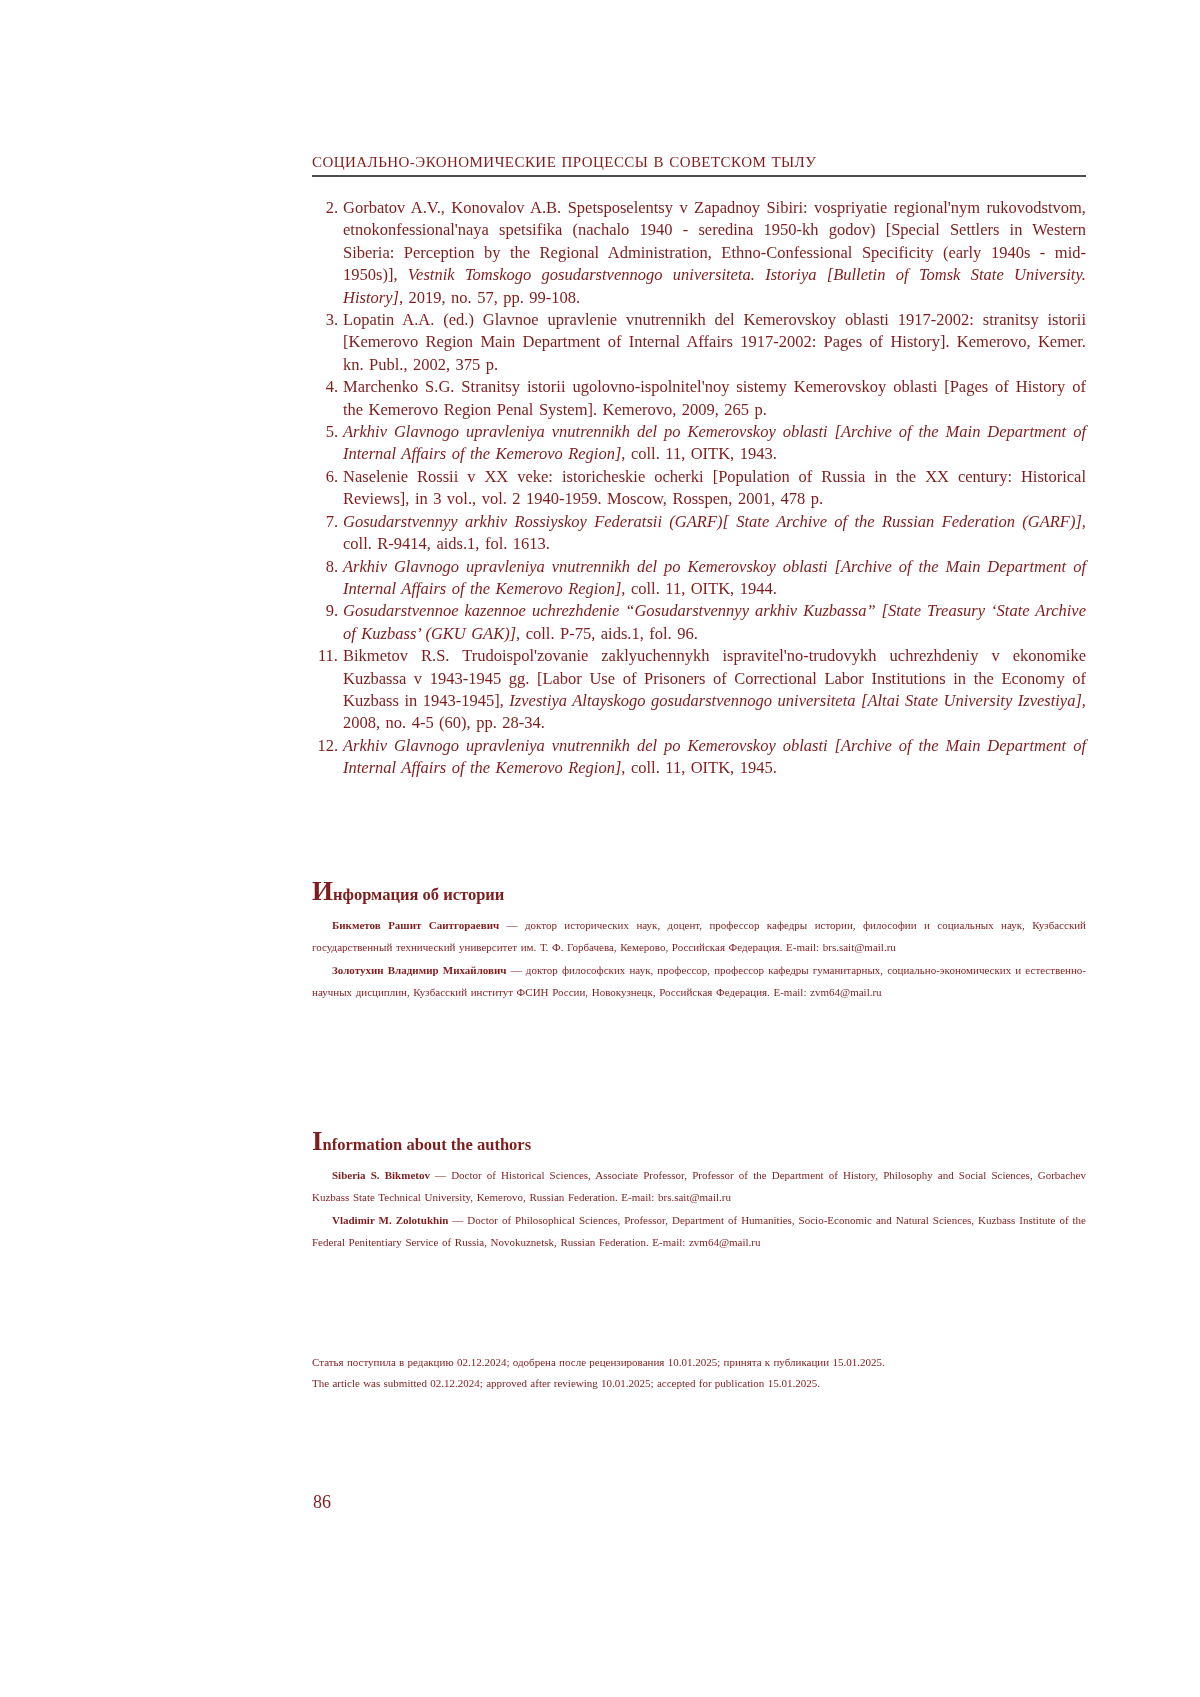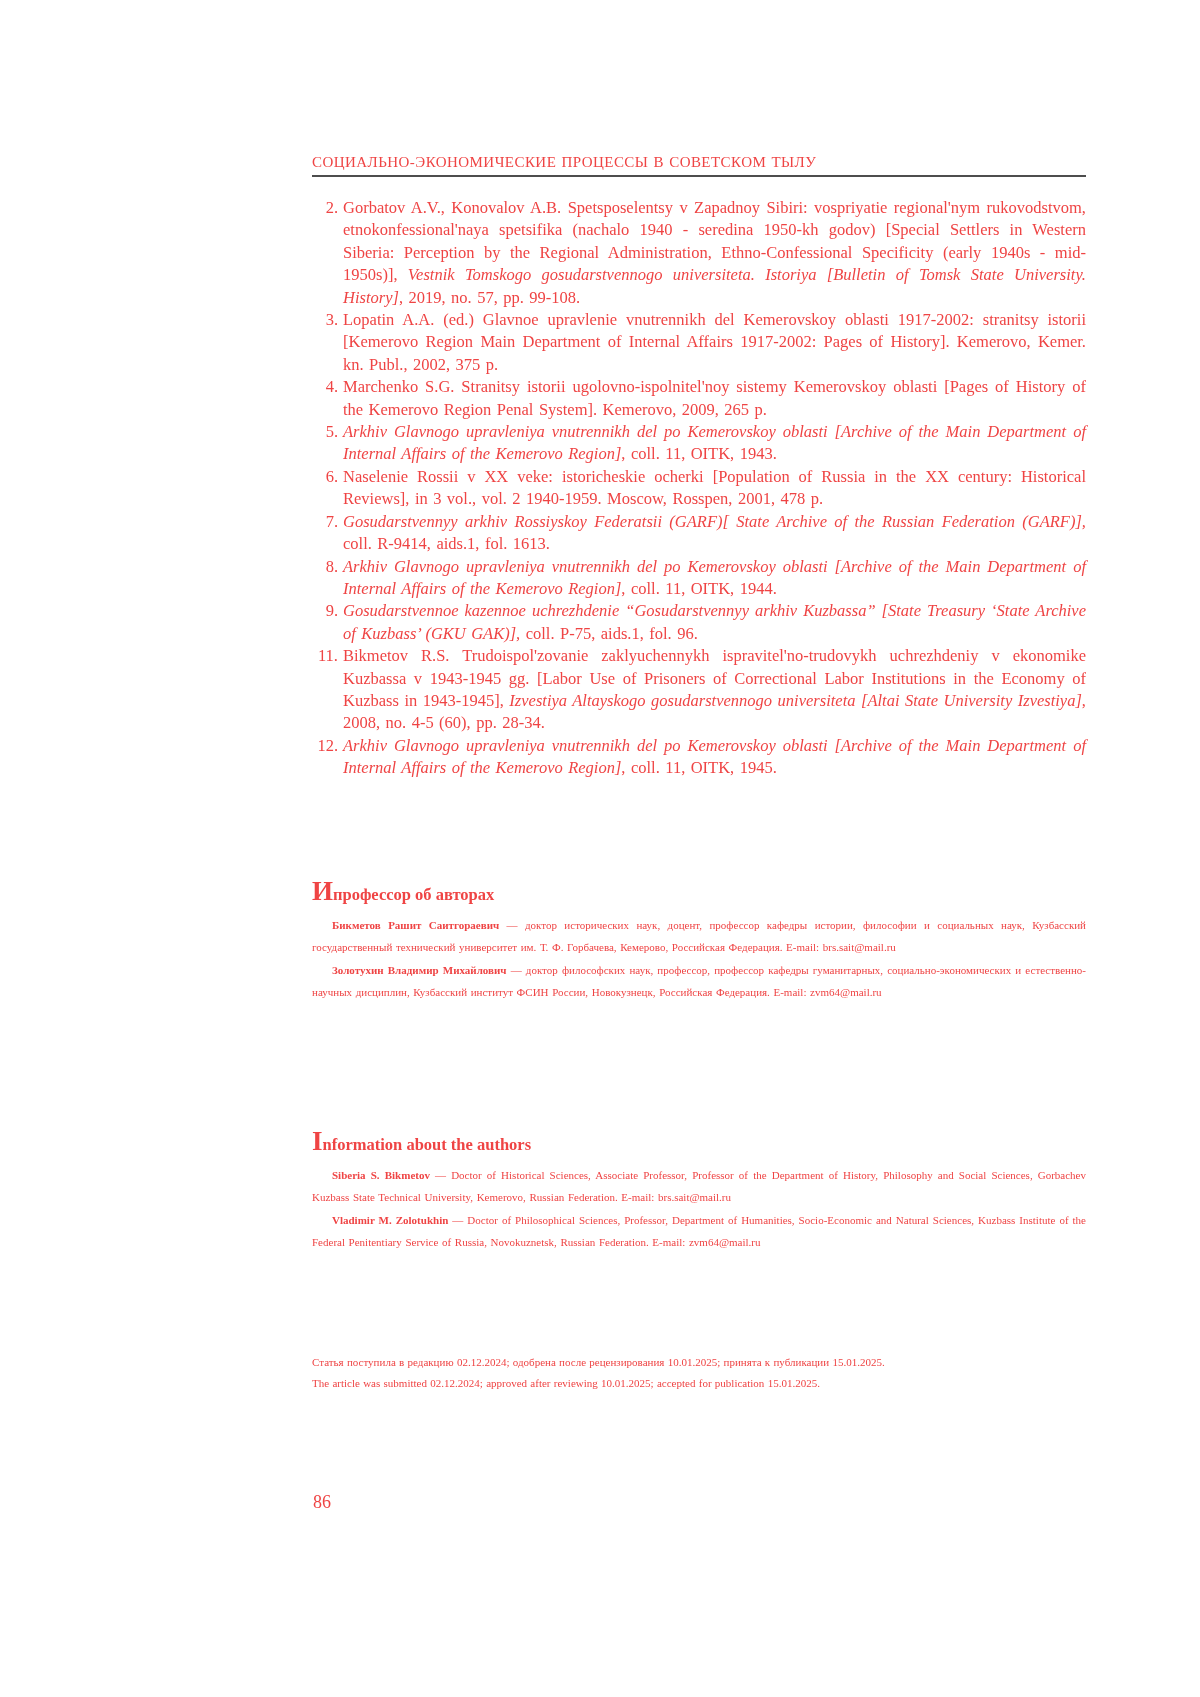--- a/index.html
+++ b/index.html
@@ -1,21 +1,21 @@
 <!DOCTYPE html>
 <html><head>
 <meta charset="utf-8">
 <style>
   html,body { margin:0; padding:0; background:#e8e8e8; }
   .page {
     position:relative;
     width:1200px; height:1697px;
     margin:0 auto;
     background:#ffffff;
-    color:#ef4444;
+    color:#7f1d1d;
     font-family:"Liberation Serif", serif;
     overflow:hidden;
   }
   
   .running-header {
     position:absolute; left:312px; top:154px; width:774px;
     font-size:15px; letter-spacing:0.45px; word-spacing:1px;
     padding-bottom:4px;
     border-bottom:2.5px solid #4d4d4d;
     white-space:nowrap;
@@ -79,21 +79,21 @@
       <div class="ref"><span class="ref-num">5.</span><span class="it">Arkhiv Glavnogo upravleniya vnutrennikh del po Kemerovskoy oblasti [Archive of the Main Department of Internal Affairs of the Kemerovo Region]</span><span class="rm">, coll. 11, OITK, 1943.</span></div>
       <div class="ref"><span class="ref-num">6.</span><span class="rm">Naselenie Rossii v XX veke: istoricheskie ocherki [Population of Russia in the XX century: Historical Reviews], in 3 vol., vol. 2 1940-1959. Moscow, Rosspen, 2001, 478 p.</span></div>
       <div class="ref"><span class="ref-num">7.</span><span class="it">Gosudarstvennyy arkhiv Rossiyskoy Federatsii (GARF)[ State Archive of the Russian Federation (GARF)],</span><span class="rm"> coll. R-9414, aids.1, fol. 1613.</span></div>
       <div class="ref"><span class="ref-num">8.</span><span class="it">Arkhiv Glavnogo upravleniya vnutrennikh del po Kemerovskoy oblasti [Archive of the Main Department of Internal Affairs of the Kemerovo Region]</span><span class="rm">, coll. 11, OITK, 1944.</span></div>
       <div class="ref"><span class="ref-num">9.</span><span class="it">Gosudarstvennoe kazennoe uchrezhdenie “Gosudarstvennyy arkhiv Kuzbassa” [State Treasury ‘State Archive of Kuzbass’ (GKU GAK)],</span><span class="rm"> coll. P-75, aids.1, fol. 96.</span></div>
       <div class="ref"><span class="ref-num">11.</span><span class="rm">Bikmetov R.S. Trudoispol'zovanie zaklyuchennykh ispravitel'no-trudovykh uchrezhdeniy v ekonomike Kuzbassa v 1943-1945 gg. [Labor Use of Prisoners of Correctional Labor Institutions in the Economy of Kuzbass in 1943-1945], </span><span class="it">Izvestiya Altayskogo gosudarstvennogo universiteta [Altai State University Izvestiya]</span><span class="rm">, 2008, no. 4-5 (60), pp. 28-34.</span></div>
       <div class="ref"><span class="ref-num">12.</span><span class="it">Arkhiv Glavnogo upravleniya vnutrennikh del po Kemerovskoy oblasti [Archive of the Main Department of Internal Affairs of the Kemerovo Region]</span><span class="rm">, coll. 11, OITK, 1945.</span></div>
     </div>
 
   <div class="info-sec ru-info">
-    <p class="sec-heading"><span class="dropcap">И</span><span>профессор об авторах</span></p>
+    <p class="sec-heading"><span class="dropcap">И</span><span>нформация об истории</span></p>
     <div>
         <p class="author"><span class="bold">Бикметов Рашит Саитгораевич</span><span> — доктор исторических наук, доцент, профессор кафедры истории, философии и социальных наук, Кузбасский государственный технический университет им. Т. Ф. Горбачева, Кемерово, Российская Федерация. E-mail: brs.sait@mail.ru</span></p>
         <p class="author"><span class="bold">Золотухин Владимир Михайлович</span><span> — доктор философских наук, профессор, профессор кафедры гуманитарных, социально-экономических и естественно-научных дисциплин, Кузбасский институт ФСИН России, Новокузнецк, Российская Федерация. E-mail: zvm64@mail.ru</span></p>
       </div>
   </div>
 
   <div class="info-sec en-info">
     <p class="sec-heading"><span class="dropcap">I</span><span>nformation about the authors</span></p>
     <div>
         <p class="author"><span class="bold">Siberia S. Bikmetov</span><span> — Doctor of Historical Sciences, Associate Professor, Professor of the Department of History, Philosophy and Social Sciences, Gorbachev Kuzbass State Technical University, Kemerovo, Russian Federation. E-mail: brs.sait@mail.ru</span></p>

